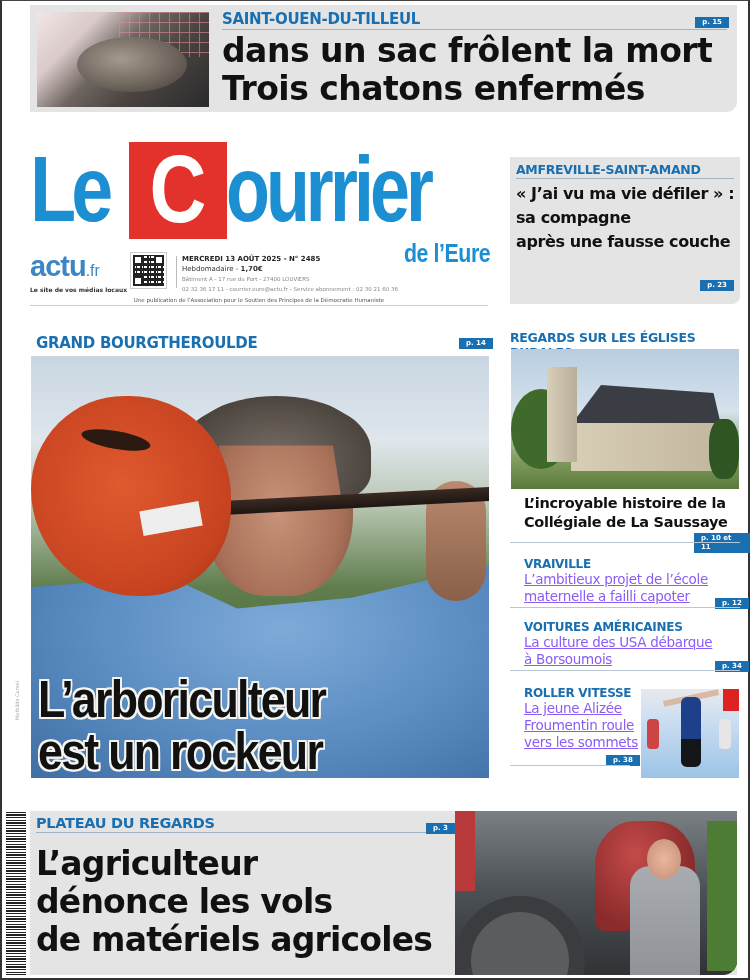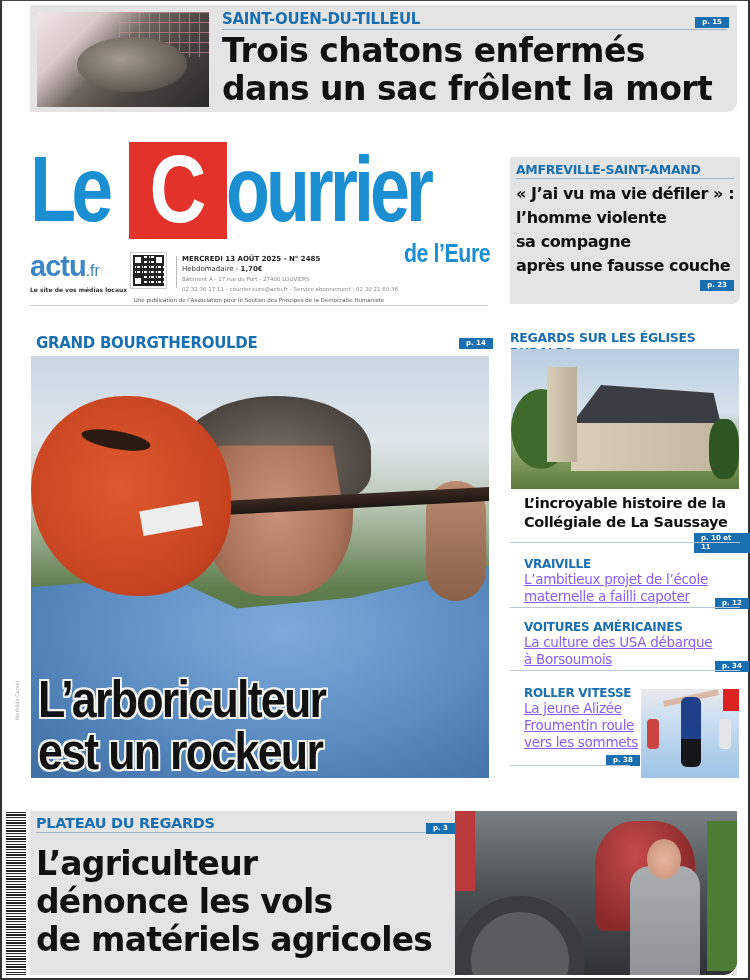--- a/index.html
+++ b/index.html
@@ -113,22 +113,22 @@
 
 <div class="top-teaser">
   <div class="photo">
     <div class="grid"></div>
     <div class="cat"></div>
   </div>
   <div class="kicker">SAINT-OUEN-DU-TILLEUL</div>
   <div class="rule"></div>
   <span class="pbadge">p. 15</span>
   <div class="headline">
+    <div>dans un sac frôlent la mort</div>
     <div>Trois chatons enfermés</div>
-    <div>dans un sac frôlent la mort</div>
   </div>
 </div>
 
 <div class="mast">
   <div class="le">Le</div>
   <div class="cbox"></div>
   <div class="cletter">C</div>
   <div class="ourrier">ourrier</div>
   <div class="deleure">de l’Eure</div>
 </div>
@@ -150,21 +150,20 @@
   <div class="addr">02 32 36 17 11 - courrier.eure@actu.fr - Service abonnement : 02 30 21 60 36</div>
 </div>
 <div class="publisher">Une publication de l’Association pour le Soutien des Principes de la Démocratie Humaniste</div>
 <div class="pubrule"></div>
 
 <div class="amf">
   <div class="kicker">AMFREVILLE-SAINT-AMAND</div>
   <div class="rule"></div>
   <div class="headline">
     <div>« J’ai vu ma vie défiler » :</div>
-    <div>l’homme violente</div>
     <div>sa compagne</div>
     <div>après une fausse couche</div>
   </div>
   <span class="pbadge">p. 23</span>
 </div>
 
 <div class="kicker main-kicker">GRAND BOURGTHEROULDE</div>
 <span class="pbadge main-badge">p. 14</span>
 <div class="main-photo">
   <div class="shirt"></div>

